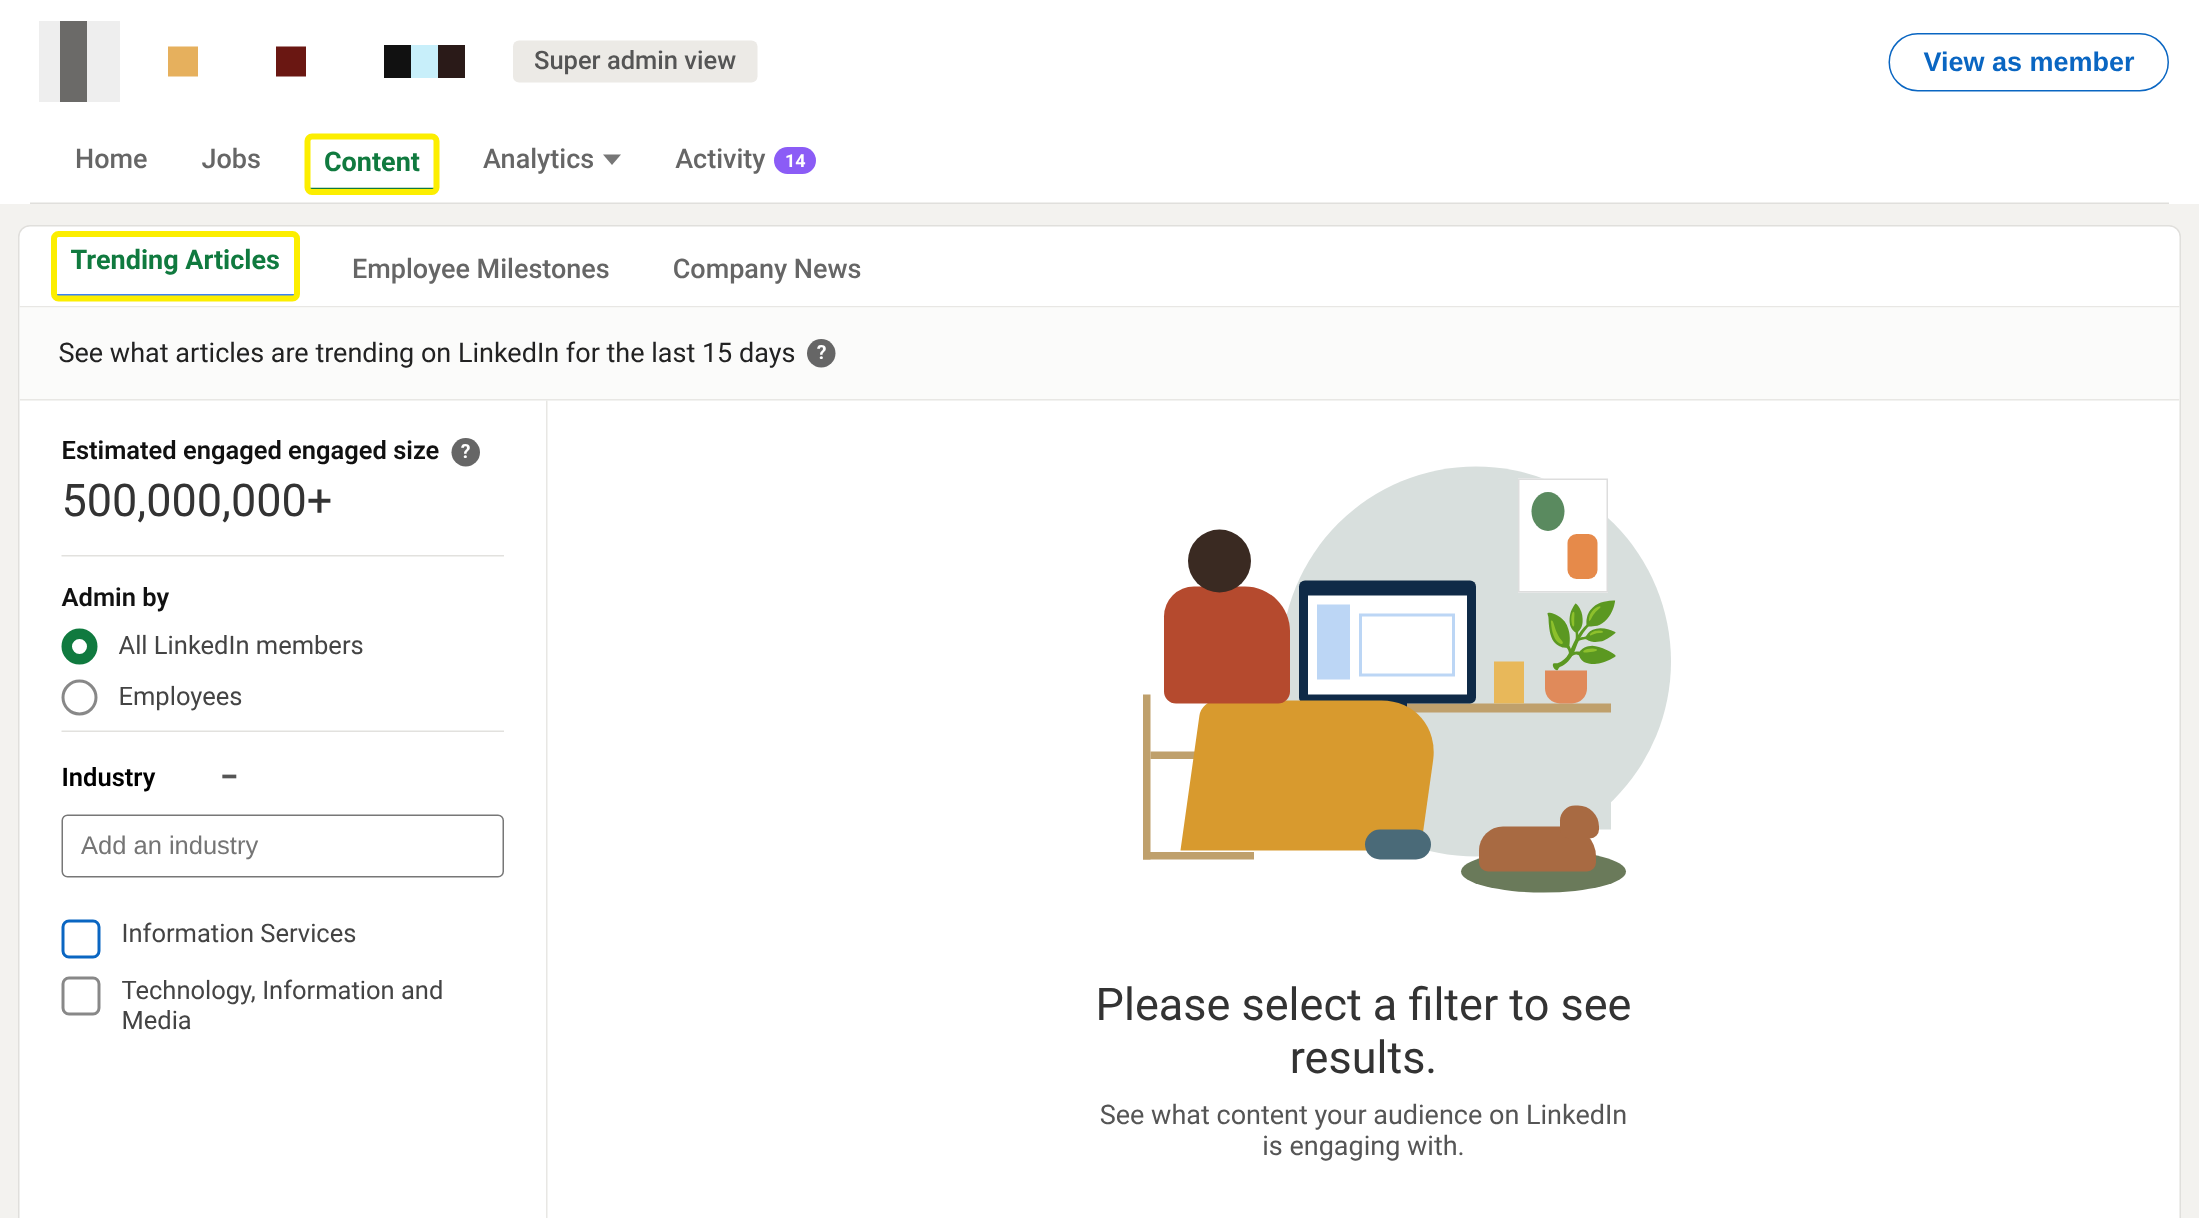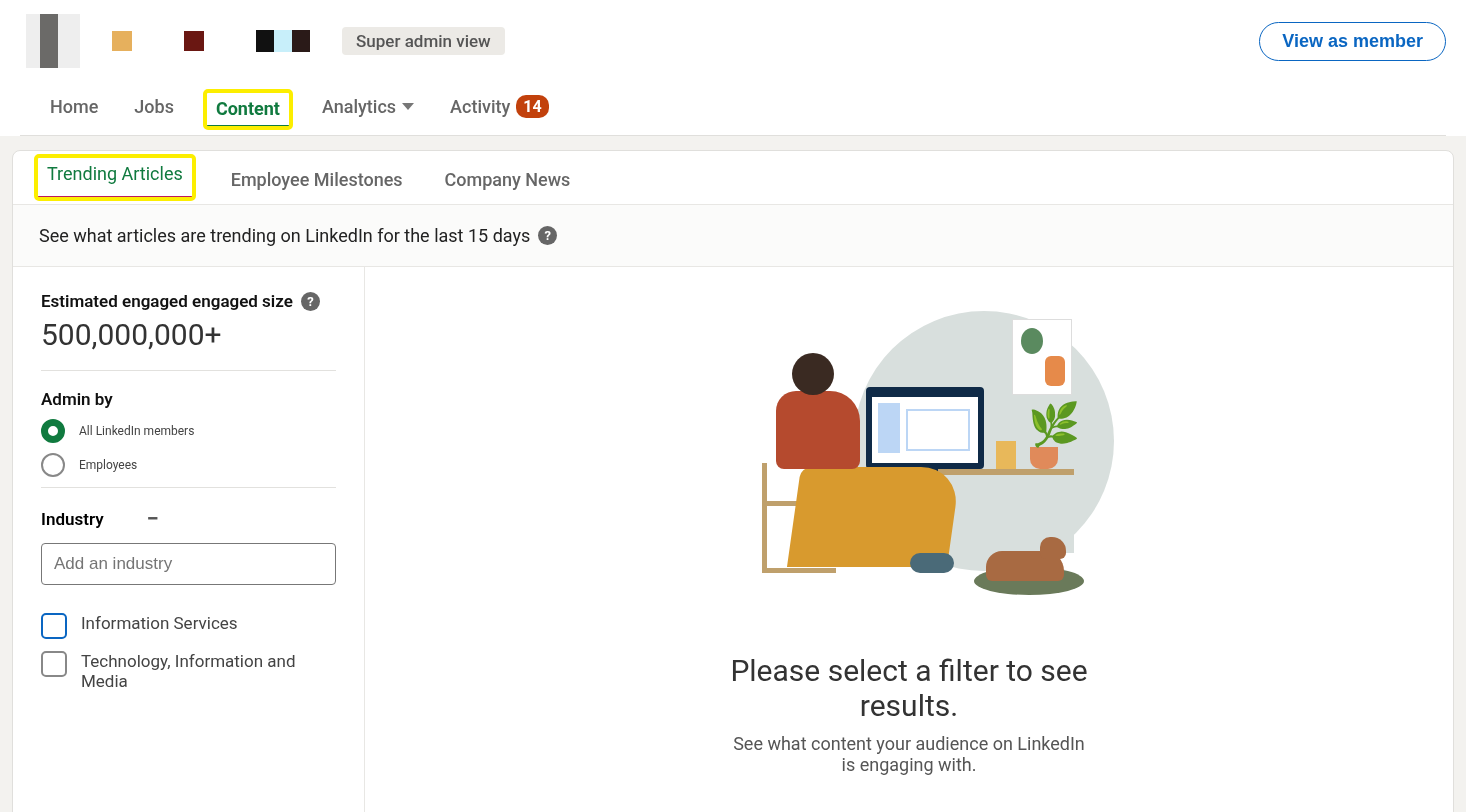--- a/index.html
+++ b/index.html
@@ -15,35 +15,35 @@
   .swgroup span { width:18px; height:22px; display:inline-block; }
   .badge-admin { margin-left: 24px; background:#eceae6; color:#555; font-size:17px; padding:4px 14px; border-radius:4px; font-weight:500;}
   .view-member-wrap { margin-left:auto; }
   .btn-outline { border:1.5px solid #0a66c2; color:#0a66c2; background:#fff; border-radius:22px; padding:8px 22px; font-weight:600; font-size:18px; cursor:pointer; }
   .main-nav { display:flex; align-items:center; gap:28px; padding:24px 26px 0 26px; background:#fff; border-bottom:1px solid #e0dfdc; }
   .nav-tab { color:#666; font-size:18px; font-weight:500; padding:0 4px 14px 4px; cursor:pointer; display:flex; align-items:center; gap:6px; }
   .nav-tab.active { color:#107a3f; font-weight:700; border-bottom:2px solid #107a3f; }
   .highlight { outline:4px solid #fcee00; outline-offset:-1px; border-radius:2px; padding:6px 10px !important; margin-bottom:8px; }
   .highlight-admin { outline:4px solid #fcee00; border-radius:2px; }
   .caret { width:0;height:0;border-left:6px solid transparent;border-right:6px solid transparent;border-top:7px solid #777; display:inline-block;}
-  .pill { background:#c2410c; color:#fff; border-radius:10px; font-size:16px; font-weight:700; padding:2px 7px; }
+  .pill { background:#8b5cf6; color:#fff; border-radius:10px; font-size:12px; font-weight:700; padding:2px 7px; }
   .admin-tools { margin-left:auto; background:#f3f2ef; border:1px solid #ccc; color:#555; font-size:17px; font-weight:500; padding:10px 16px; border-radius:4px; cursor:pointer; display:flex; align-items:center; gap:10px;}
   .card { background:#fff; border:1px solid #e0dfdc; border-radius:8px; margin:14px 12px 0 12px; overflow:hidden;}
   .subtabs { display:flex; gap:34px; padding:0 24px; border-bottom:1px solid #e8e7e4; }
   .subtab { color:#666; font-size:18px; font-weight:500; padding:18px 4px 14px 4px; cursor:pointer; }
-  .subtab.active { color:#107a3f; font-weight:400; border-bottom:2px solid #be185d; }
+  .subtab.active { color:#107a3f; font-weight:700; border-bottom:2px solid #3b82f6; }
   .subtab.highlight { margin:6px 0; }
   .desc-bar { padding:20px 26px; font-size:18px; color:#222; display:flex; align-items:center; gap:8px; border-bottom:1px solid #e8e7e4; background:#fbfbfa;}
   .help-icon { width:19px;height:19px;border-radius:50%;background:#666;color:#fff;font-size:13px;font-weight:700;display:inline-flex;align-items:center;justify-content:center;}
   .content-row { display:flex; }
   .filters { width:352px; border-right:1px solid #e8e7e4; padding:24px 28px; }
   .filters h4 { font-size:17px; font-weight:600; color:#111; display:flex; align-items:center; gap:8px;}
   .bignum { font-size:30px; color:#333; margin:6px 0 18px 0; }
   .hr { border:none; border-top:1px solid #e2e1de; margin:10px 0 18px 0;}
-  .radio-row { display:flex; align-items:center; gap:14px; margin:10px 0; font-size:12px; color:#444; cursor:pointer;}
+  .radio-row { display:flex; align-items:center; gap:14px; margin:10px 0; font-size:17px; color:#444; cursor:pointer;}
   .radio { width:24px;height:24px;border:2px solid #888;border-radius:50%; display:flex;align-items:center;justify-content:center;}
   .radio.sel { border-color:#107a3f; border-width:7px;}
   .section-head { display:flex; justify-content:flex-start; align-items:center; font-size:17px; font-weight:600; margin:6px 0 12px 0;gap:43px;}
   .minus-icon { font-size:22px; font-weight:700; color:#555;}
   .text-input { width:100%; border:1px solid #777; border-radius:4px; padding:10px 12px; font-size:17px; color:#444; margin-bottom:16px;}
   .check-row { display:flex; align-items:flex-start; gap:14px; margin:12px 0; font-size:17px; color:#444; cursor:pointer;}
   .checkbox { width:26px;height:26px;border:2px solid #888;border-radius:5px; flex-shrink:0;}
   .checkbox.blue { border-color:#0a66c2;}
   .main-empty { flex:1; display:flex; flex-direction:column; align-items:center; padding:44px 40px;}
   .empty-title { font-size:30px; color:#333; text-align:center; margin:32px 0 10px 0; font-weight:400; max-width:420px;}

